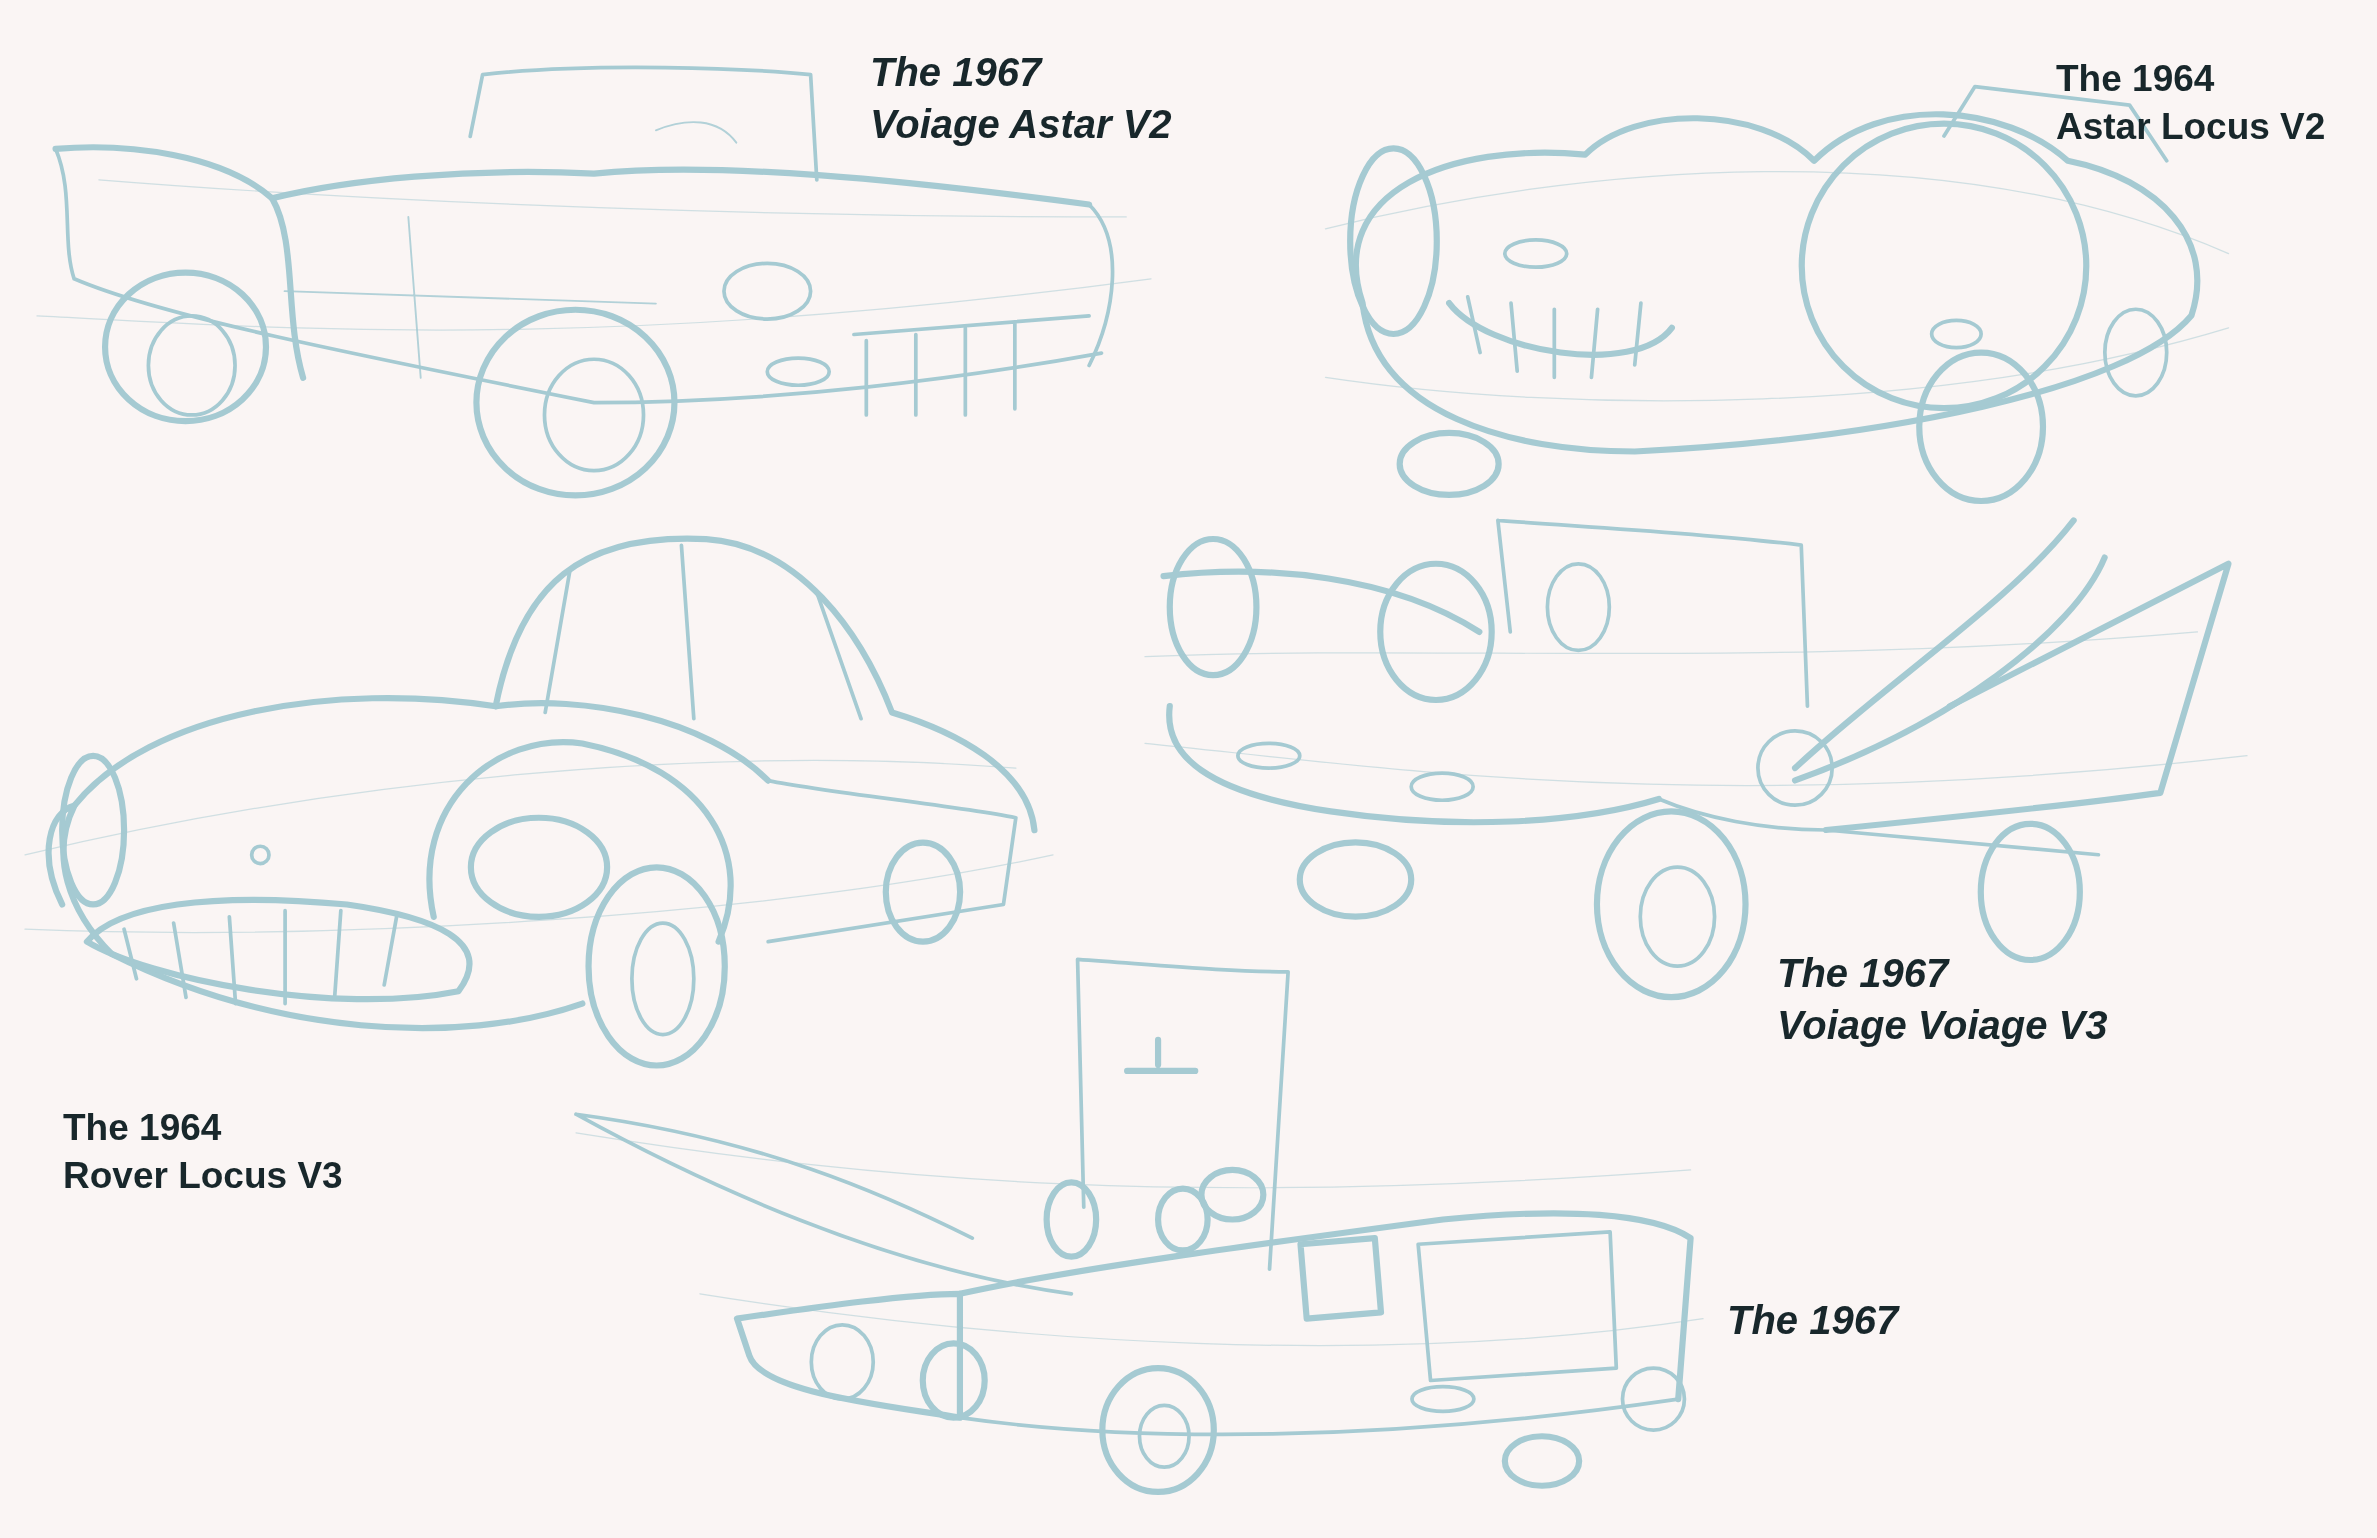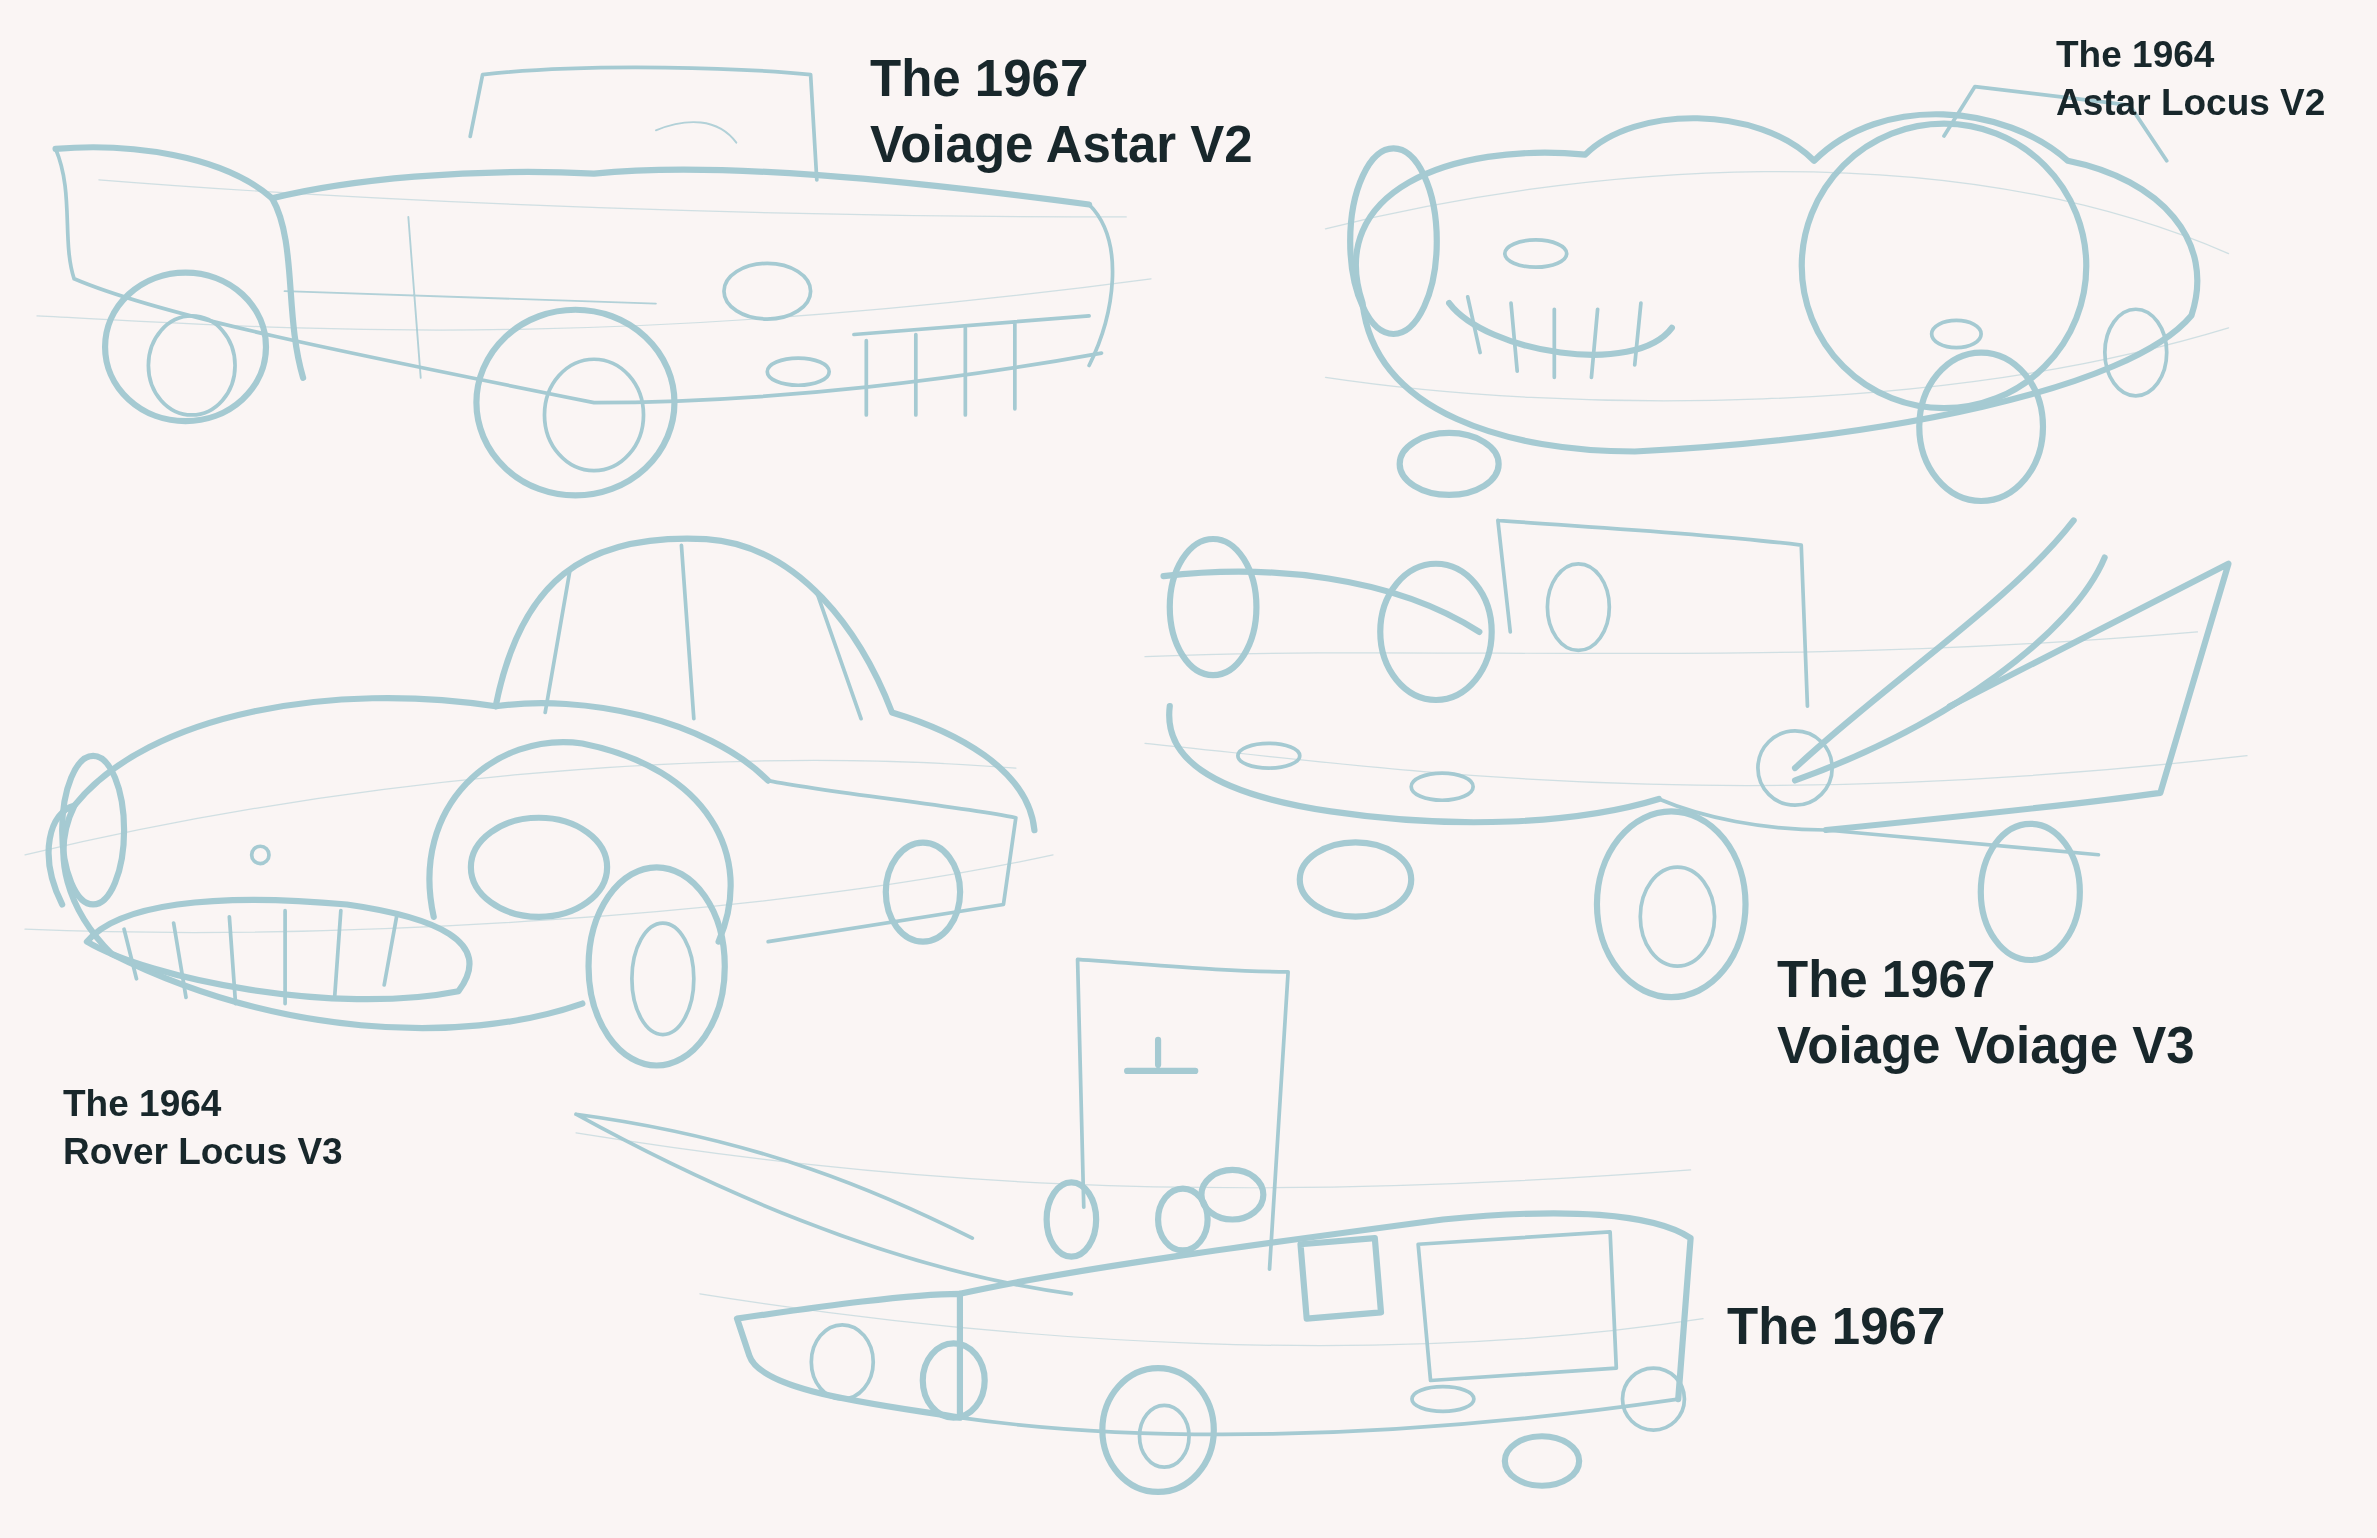--- a/index.html
+++ b/index.html
@@ -20,22 +20,22 @@
   .thin { stroke-width: 3; opacity: 0.85; }
   .faint { stroke-width: 2; opacity: 0.5; }
   .label {
     position: absolute;
     color: #18272b;
     font-weight: bold;
     line-height: 1.3;
     white-space: nowrap;
   }
   .label .line { display: block; }
-  .lg { font-size: 51px; }
-  .sm { font-size: 37px; }
+  .lg { font-size: 40px; font-style: italic; }
+  .sm { font-size: 37px; margin-top: 24px; }
 </style>
 </head>
 <body>
 
 <div class="canvas">
 
   <div class="sketch" style="left:37px; top:56px; width:1114px; height:458px;">
     <svg viewBox="0 0 1800 740">
       <path class="thick" d="M30 150 C 150 140, 300 160, 380 230 C 500 200, 700 180, 900 190 C 1100 170, 1400 200, 1700 240"></path>
       <path class="mid" d="M30 150 C 60 220, 40 300, 60 360 C 200 420, 500 480, 900 560 C 1200 560, 1500 520, 1720 480"></path>

